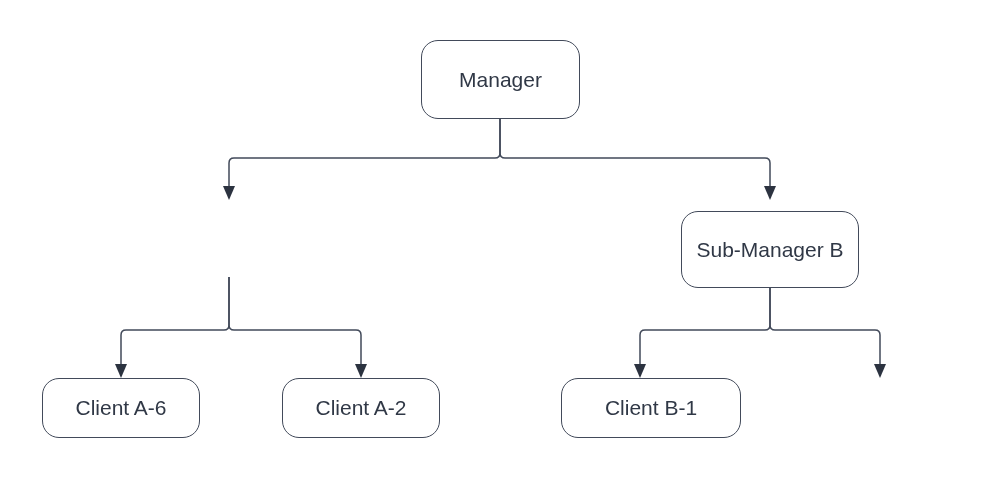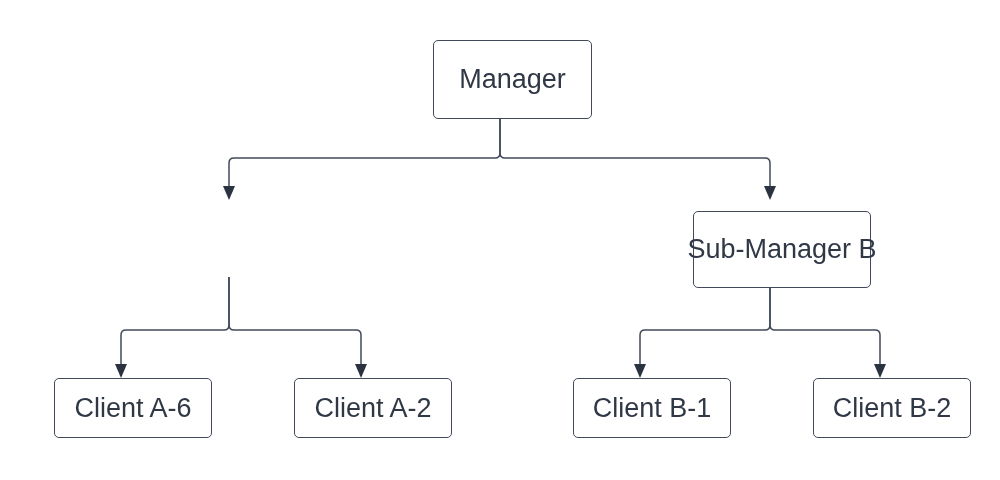--- a/index.html
+++ b/index.html
@@ -18,34 +18,33 @@
     overflow:hidden;
   }
   .edges{position:absolute;left:0;top:0;width:1000px;height:480px;}
   .edge{fill:none;stroke:var(--stroke);stroke-width:1.5;}
   .arrowhead{fill:var(--arrow);stroke:none;}
   .node{
     position:absolute;
     box-sizing:border-box;
     background:var(--node-fill);
     border:1.5px solid var(--stroke);
-    border-radius:5px;
+    border-radius:17px;
     display:flex;align-items:center;justify-content:center;
     color:var(--text);
-    font-size:27px;
+    font-size:21px;
     line-height:1.2;
     white-space:nowrap;
-    margin-left:12px;
   }
   .node-manager   {left:421px;top:40px; width:159px;height:79px;}
   .node-sub-a     {left:140px;top:200px;width:178px;height:77px;}
   .node-sub-b     {left:681px;top:211px;width:178px;height:77px;}
   .node-client-a1 {left:42px; top:378px;width:158px;height:60px;}
   .node-client-a2 {left:282px;top:378px;width:158px;height:60px;}
-  .node-client-b1 {left:561px;top:378px;width:158px;height:60px;}
+  .node-client-b1 {left:561px;top:378px;width:180px;height:60px;}
   .node-client-b2 {left:801px;top:378px;width:158px;height:60px;}
 </style>
 </head>
 <body>
 
 <div class="canvas">
 
   <svg class="edges" viewBox="0 0 1000 480" xmlns="http://www.w3.org/2000/svg">
 
     <path class="edge" d="M 500 119 L 500 153 Q 500 158 495 158 L 234 158 Q 229 158 229 163 L 229 187"></path>
@@ -71,15 +70,14 @@
 
 
   <div class="node node-sub-b">Sub-Manager B</div>
 
   <div class="node node-client-a1">Client A-6</div>
 
   <div class="node node-client-a2">Client A-2</div>
 
   <div class="node node-client-b1">Client B-1</div>
 
-  <div class="node node-client-b2">Client B-2</div>
 
 </div>
 
 </body></html>

